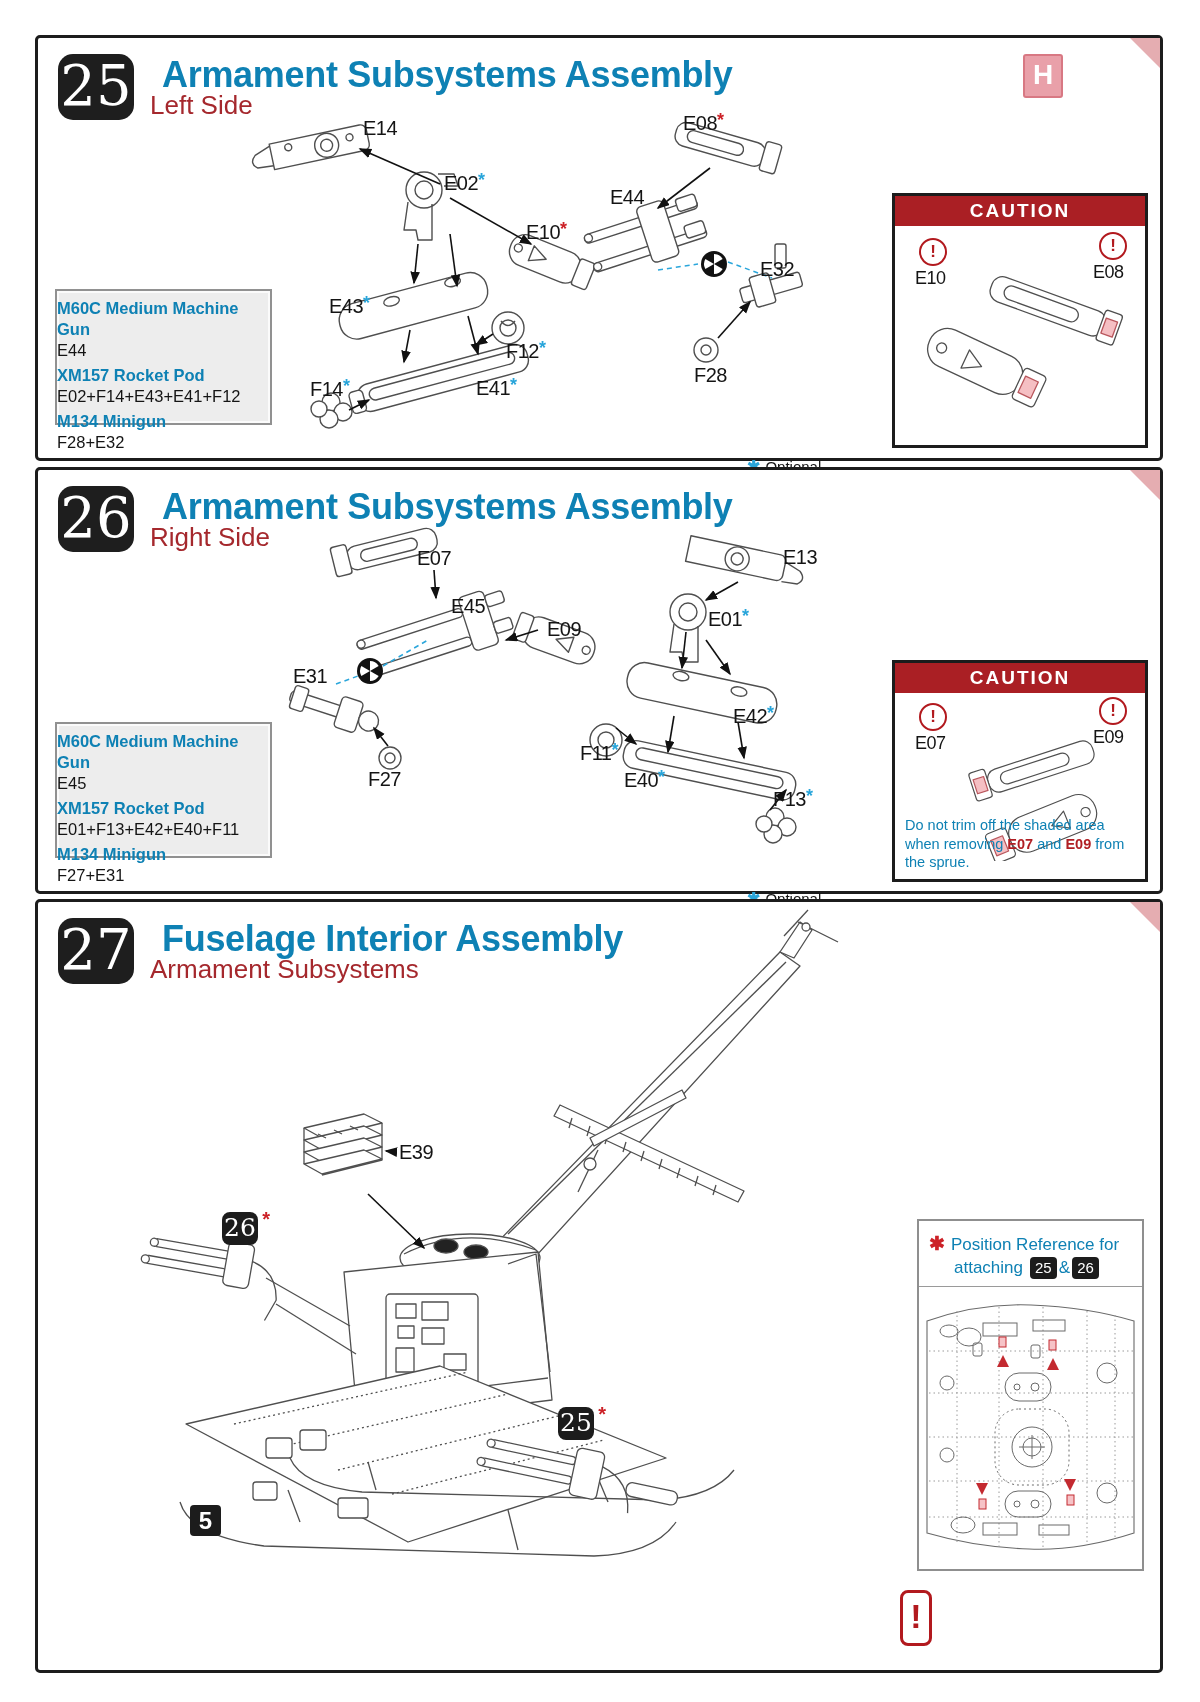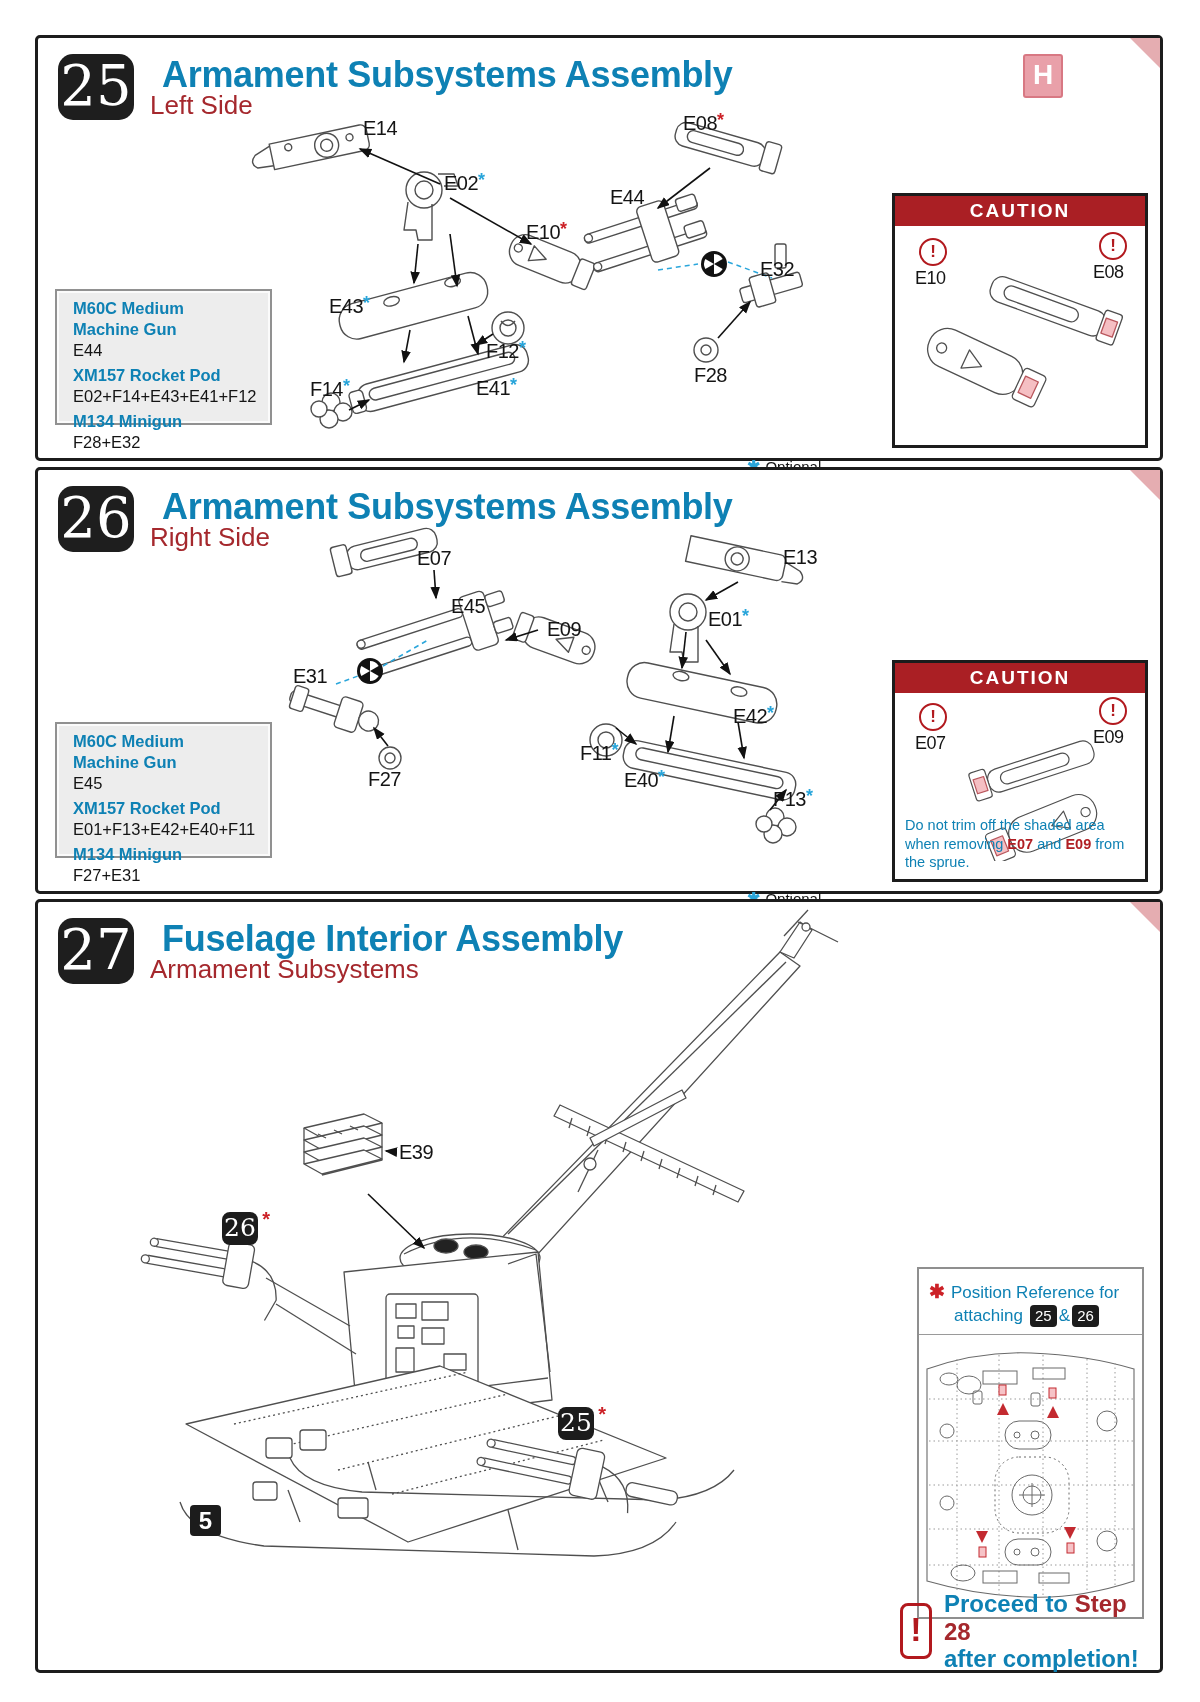--- a/index.html
+++ b/index.html
@@ -9,40 +9,40 @@
   .fold{position:absolute;top:0;right:0;width:0;height:0;border-top:30px solid #e5adb1;border-left:30px solid transparent;}
   .stepnum{position:absolute;left:20px;top:16px;width:76px;height:66px;background:#1e1e1e;border-radius:15px;color:#fff;
            font-family:"DejaVu Serif",serif;font-size:56px;text-align:center;line-height:64px;}
   .title{position:absolute;left:112px;top:16px;font-size:36px;font-weight:bold;color:#0e81b4;letter-spacing:-0.3px;margin-left:12px;}
   .subtitle{position:absolute;left:112px;top:52px;font-size:26px;color:#a5282d;}
   .plabel{position:absolute;font-size:20px;color:#141414;white-space:nowrap;letter-spacing:-0.5px;}
   .plabel .star{vertical-align:4px;font-size:18px;font-weight:bold;}
   .sb{color:#29a5da;} .sr{color:#cc2127;}
   .optional{position:absolute;font-size:15px;color:#141414;margin-top:38px;}
   .optional .ostar{color:#29a5da;font-weight:bold;font-size:16px;margin-right:5px;}
-  .partsbox{position:absolute;width:217px;background:#ededed;border:2px solid #919191;box-shadow:inset 0 0 0 2px #fbfbfb;padding:7px 16px;box-sizing:border-box;}
+  .partsbox{position:absolute;width:217px;background:#ededed;border:2px solid #919191;box-shadow:inset 0 0 0 2px #fbfbfb;padding:7px 0;box-sizing:border-box;}
   .pb-name{color:#0e81b4;font-weight:bold;font-size:16.5px;line-height:21px;}
   .pb-parts{color:#141414;font-size:16.5px;line-height:21px;margin-bottom:4px;}
   .caution{position:absolute;width:256px;border:3px solid #1c1c1c;background:#fff;box-sizing:border-box;}
   .c-hdr{background:#aa1f24;color:#fff;font-weight:bold;font-size:19px;letter-spacing:2px;text-align:center;padding:4px 0;}
   .c-body{position:relative;}
   .warn-circ{position:absolute;width:24px;height:24px;border:2.5px solid #b2191e;border-radius:50%;color:#b2191e;
              font-weight:bold;font-size:17px;text-align:center;line-height:23px;}
   .c-part{position:absolute;font-size:18px;color:#141414;letter-spacing:-0.5px;}
   .cnote{position:absolute;left:10px;right:8px;bottom:6px;font-size:14.5px;line-height:1.28;color:#0e81b4;}
   .cnote .cred{color:#b01e23;font-weight:bold;}
   .diagsvg{position:absolute;left:0;top:0;}
   .htag{position:absolute;left:985px;top:16px;width:36px;height:40px;background:#e9a0a9;border:2px solid #d87883;
         border-radius:3px;color:#fff;font-weight:bold;font-size:28px;text-align:center;line-height:38px;}
   .diag-badge{position:absolute;width:36px;height:33px;background:#1c1c1c;color:#fff;font-family:"DejaVu Serif",serif;
               font-size:25px;text-align:center;line-height:31px;border-radius:8px;}
   .diag-badge .dstar{position:absolute;right:-12px;top:-8px;color:#cc2127;font-weight:bold;font-size:20px;font-family:"Liberation Sans",sans-serif;}
   .sq-badge{position:absolute;width:31px;height:31px;background:#1c1c1c;color:#fff;font-size:24px;font-weight:bold;
             text-align:center;line-height:31px;border-radius:4px;}
-  .posref{position:absolute;width:227px;height:352px;border:2px solid #8f8f8f;background:#fff;box-sizing:border-box;margin-top:48px;}
+  .posref{position:absolute;width:227px;height:352px;border:2px solid #8f8f8f;background:#fff;box-sizing:border-box;}
   .pr-text{padding:10px 6px 6px 10px;font-size:17px;color:#0e81b4;line-height:1.35;border-bottom:1.5px solid #9a9a9a;}
   .pr-text .rstar{color:#cc2127;font-weight:bold;font-size:19px;margin-right:6px;}
   .mini-badge{display:inline-block;min-width:23px;background:#1c1c1c;color:#fff;font-size:15px;text-align:center;
               border-radius:4px;padding:1px 2px;margin:0 2px;}
   .proceed{position:absolute;display:flex;align-items:center;gap:12px;}
   .warn-rect{width:26px;height:50px;border:3.5px solid #b2191e;border-radius:8px;color:#b2191e;font-weight:bold;
              font-size:34px;text-align:center;line-height:46px;flex:0 0 auto;}
   .proceed-text{font-size:24px;font-weight:bold;color:#0e81b4;line-height:1.15;}
   .proceed-text .dred{color:#a5282d;}
 </style>
@@ -172,21 +172,21 @@
     <div class="title">Armament Subsystems Assembly</div>
     <div class="subtitle">Left Side</div>
 
     <div class="plabel" style="left:325px;top:77px;"><span>E14</span><span class="star sb"></span></div>
     <div class="plabel" style="left:406px;top:132px;"><span>E02</span><span class="star sb">*</span></div>
     <div class="plabel" style="left:488px;top:181px;"><span>E10</span><span class="star sr">*</span></div>
     <div class="plabel" style="left:572px;top:146px;"><span>E44</span><span class="star sb"></span></div>
     <div class="plabel" style="left:645px;top:72px;"><span>E08</span><span class="star sr">*</span></div>
     <div class="plabel" style="left:722px;top:218px;"><span>E32</span><span class="star sb"></span></div>
     <div class="plabel" style="left:291px;top:255px;"><span>E43</span><span class="star sb">*</span></div>
-    <div class="plabel" style="left:448px;top:300px;"><span>F12</span><span class="star sb">*</span></div>
+    <div class="plabel" style="left:468px;top:300px;"><span>F12</span><span class="star sb">*</span></div>
     <div class="plabel" style="left:272px;top:338px;"><span>F14</span><span class="star sb">*</span></div>
     <div class="plabel" style="left:390px;top:337px;margin-left:48px;"><span>E41</span><span class="star sb">*</span></div>
     <div class="plabel" style="left:656px;top:324px;"><span>F28</span><span class="star sb"></span></div>
 
     <div class="partsbox" style="left:17px;top:251px;height:136px;">
       <div class="pb-name">M60C Medium Machine Gun</div>
       <div class="pb-parts">E44</div>
       <div class="pb-name">XM157 Rocket Pod</div>
       <div class="pb-parts">E02+F14+E43+E41+F12</div>
       <div class="pb-name">M134 Minigun</div>
@@ -540,20 +540,16 @@
           <rect x="60" y="212" width="7" height="10" fill="#f6c3c7" stroke="#c32a30"></rect>
           <polygon points="63,208 57,196 69,196" fill="#c32a30"></polygon>
           <rect x="148" y="208" width="7" height="10" fill="#f6c3c7" stroke="#c32a30"></rect>
           <polygon points="151,204 145,192 157,192" fill="#c32a30"></polygon>
         </g>
       </svg>
     </div>
 
     <div class="proceed" style="left:862px;top:688px;">
       <div class="warn-rect">!</div>
-      <div class="proceed-text">
-        <span>Proceed to </span><span class="dred">Step 28</span><br>
-        <span>after completion!</span>
-      </div>
     </div>
   </div>
 
 </div>
 
 </body></html>

